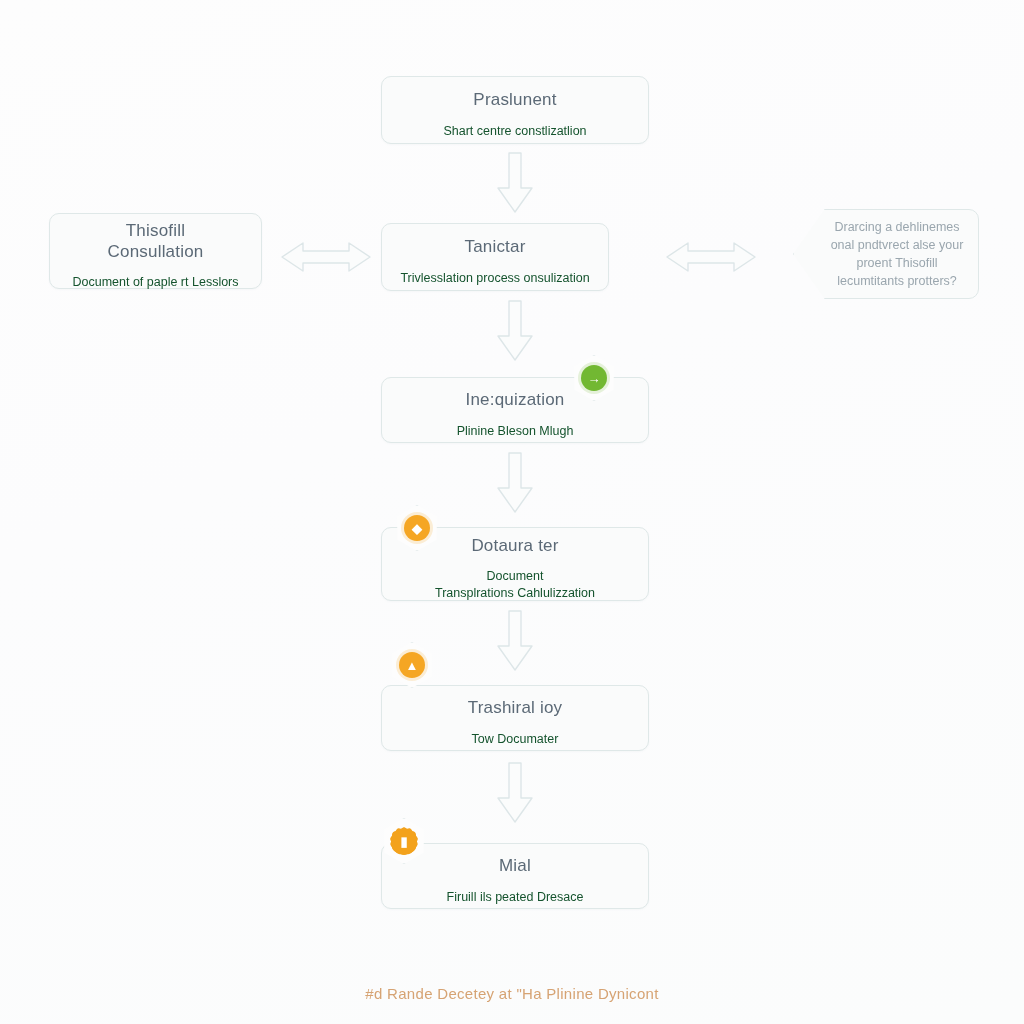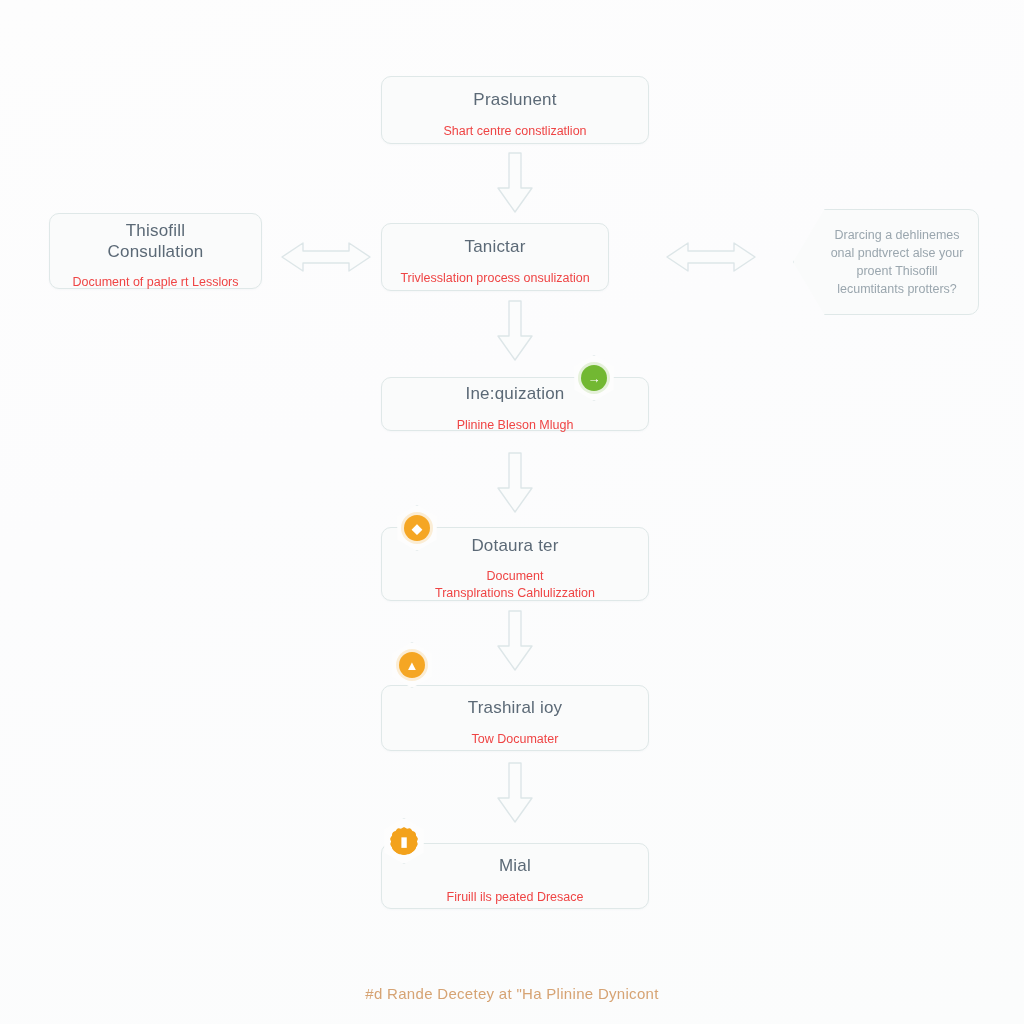--- a/index.html
+++ b/index.html
@@ -33,21 +33,21 @@
   .node .title {
     font-size: 17px;
     font-weight: normal;
     color: #5b6976;
     letter-spacing: .2px;
     line-height: 1.25;
     margin: 8px;
   }
   .node .subtitle {
     font-size: 12.5px;
-    color: #ef4444;
+    color: #14532d;
     line-height: 1.3;
     margin-top: 4px;
     padding: 0 12px;
     text-align: center;
   }
 
   
   .decision {
     position: absolute;
     box-sizing: border-box;
@@ -163,31 +163,31 @@
     <div class="title">Tanictar</div>
     <div class="subtitle">Trivlesslation process onsulization</div>
   </div>
 
   <div class="arrow" style="left:664px; top:238px;">
     <svg width="94" height="38" viewBox="0 0 94 38">
       <path d="M24,5 L24,13 L70,13 L70,5 L91,19 L70,33 L70,25 L24,25 L24,33 L3,19 Z"></path>
     </svg>
   </div>
 
-  <div class="decision" style="left:793px; top:209px; width:186px; height:106px;align-items:center;">
+  <div class="decision" style="left:793px; top:209px; width:186px; height:90px;align-items:center;">
     <div class="qtext">Drarcing a dehlinemes onal pndtvrect alse your proent Thisofill lecumtitants protters?</div>
   </div>
 
   <div class="arrow" style="left:495px; top:300px;">
     <svg width="40" height="62" viewBox="0 0 40 62">
       <path d="M14,1 L26,1 L26,36 L37,36 L20,60 L3,36 L14,36 Z"></path>
     </svg>
   </div>
 
-  <div class="node" style="left:381px; top:377px; width:268px; height:54px;">
+  <div class="node" style="left:381px; top:377px; width:268px; height:66px;">
     <div class="title">Ine:quization</div>
     <div class="subtitle">Plinine Bleson Mlugh</div>
   </div>
 
   <div class="badge green" style="left:571px; top:355px;">
     <div class="hex"></div>
     <div class="disc">→</div>
   </div>
 
   <div class="arrow" style="left:495px; top:452px;">

